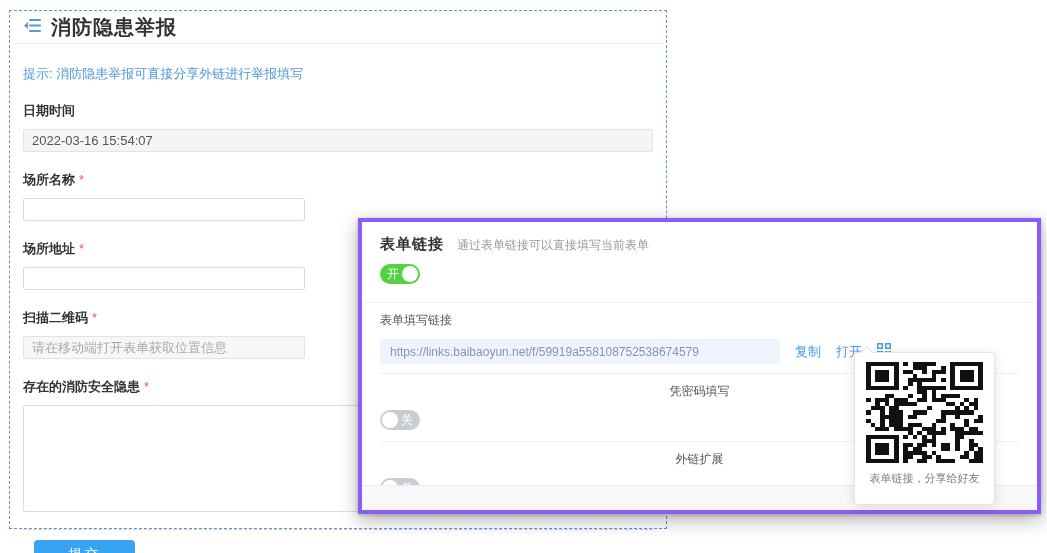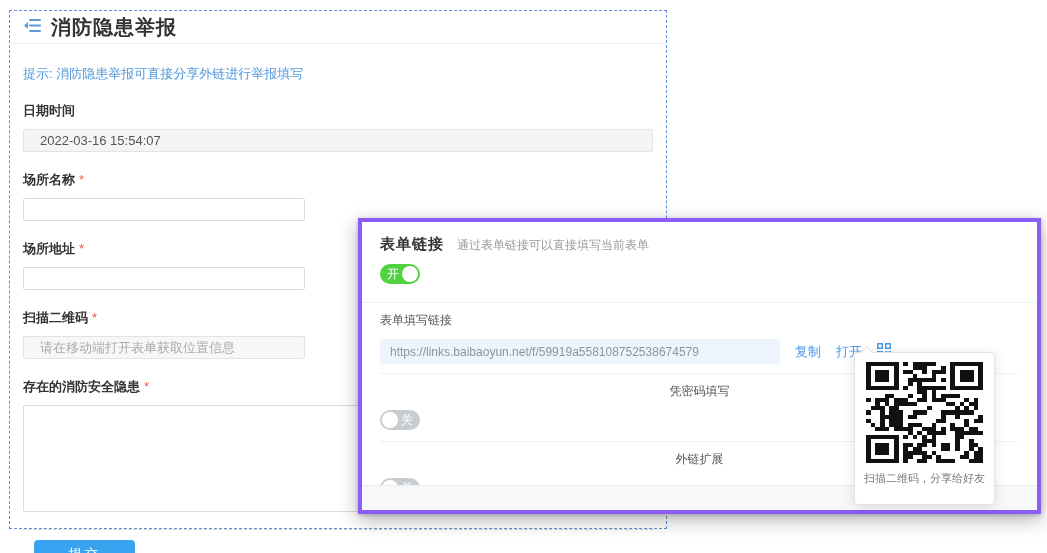--- a/index.html
+++ b/index.html
@@ -10,21 +10,21 @@
   .panel { position:absolute; left:9px; top:10px; width:658px; height:519px;
     border:1px dashed #5f93d8; background:#fff; }
   .panel-header { height:33px; display:flex; align-items:center; gap:10px;
     padding:0 14px; border-bottom:1px solid #f1f1f1; }
   .panel-title { font-size:20px; font-weight:bold; color:#333; letter-spacing:1px; }
   .form-area { padding:0 13px; }
   .hint { margin-top:21px; font-size:13px; color:#4f97dd; }
   .field-label { margin-top:19px; margin-bottom:9px; font-size:13px; font-weight:bold; color:#333; }
   .req { color:#f2574a; margin-left:4px; font-weight:normal; }
   .inp { display:block; font-size:13px; color:#555; border:1px solid #dcdcdc;
-    border-radius:2px; padding:0 16px; height:23px; background:#fff; outline:none; }
+    border-radius:2px; padding:0 8px; height:23px; background:#fff; outline:none; }
   .inp.full { width:100%; }
   .inp.short { width:282px; }
   .inp.readonly { background:#f5f5f5; border-color:#e3e3e3; }
   .inp.disabled { background:#f7f7f7; border-color:#e3e3e3; }
   .inp.disabled::placeholder { color:#a9a9a9; }
   textarea.inp { width:100%; height:107px; resize:none; padding-top:5px; }
   .submit-divider { border-top:1px dashed #cfcfcf; margin-top:17px; }
   .submit-btn { margin:10px 0 0 11px; width:101px; height:29px; background:#38a3f1;
     border:none; border-radius:4px; color:#fff; font-size:14px; cursor:pointer;
     font-family:inherit; letter-spacing:2px; }
@@ -481,14 +481,14 @@
         <rect x="6" y="23" width="1" height="1" fill="#111"></rect>
         <rect x="0" y="24" width="1" height="1" fill="#111"></rect>
         <rect x="1" y="24" width="1" height="1" fill="#111"></rect>
         <rect x="2" y="24" width="1" height="1" fill="#111"></rect>
         <rect x="3" y="24" width="1" height="1" fill="#111"></rect>
         <rect x="4" y="24" width="1" height="1" fill="#111"></rect>
         <rect x="5" y="24" width="1" height="1" fill="#111"></rect>
         <rect x="6" y="24" width="1" height="1" fill="#111"></rect>
       </svg>
   </div>
-  <div class="qr-caption">扫描二维码，分享给好友</div>
+  <div class="qr-caption">表单链接，分享给好友</div>
 </div>
 
 </body></html>

